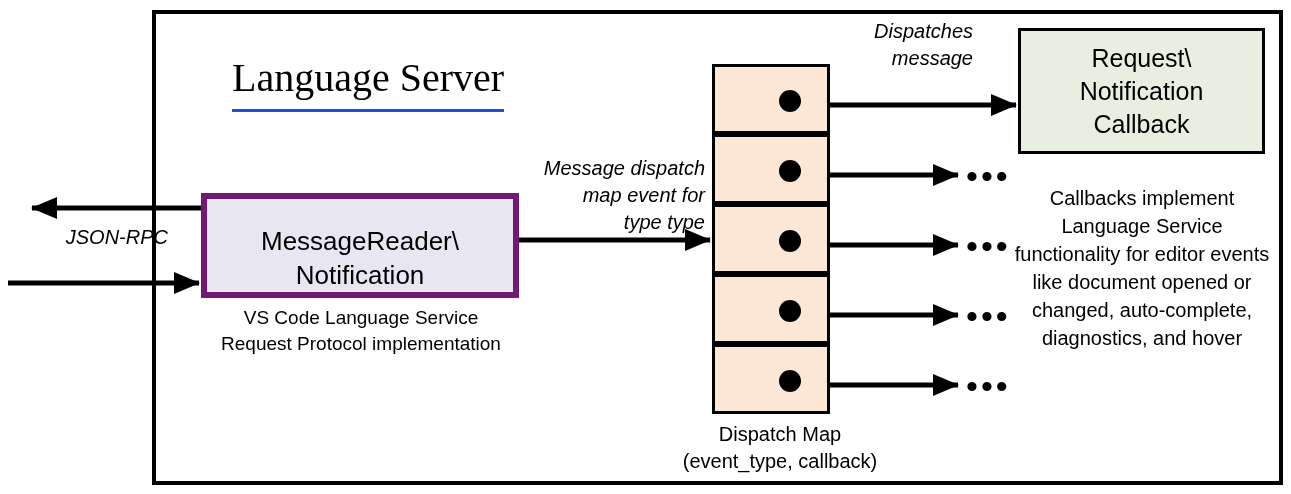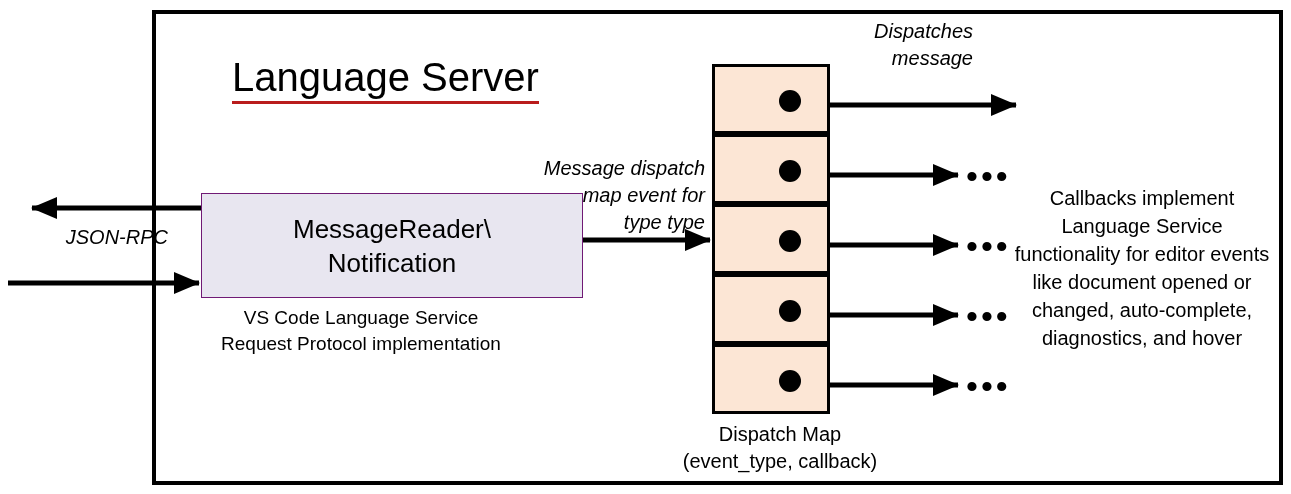--- a/index.html
+++ b/index.html
@@ -35,35 +35,36 @@
   #server-title {
     left: 232px;
     top: 52px;
     width: 360px;
     font-size: 40px;
     line-height: 50px;
     text-align: left;
     white-space: nowrap;
   }
   #server-title span.ul {
-    border-bottom: 3px solid #b91c1c;
-    padding-bottom: 2px;
+    border-bottom: 3px solid #1d4ed8;
+    padding-bottom: 9px;
+    font-family: Liberation Serif, serif;
   }
 
   
   #message-box {
     left: 201px;
     top: 193px;
-    width: 382px;
+    width: 318px;
     height: 105px;
     background: #E8E6F0;
-    border: 1px solid #701a75;
+    border: 6px solid #701a75;
     box-sizing: border-box;
     display: flex;
-    align-items: center;
+    align-items: flex-end;
     justify-content: center;
   }
   #message-box .txt {
     font-size: 26px;
     line-height: 34px;
     text-align: center;
   }
   #message-caption {
     left: 191px;
     top: 305px;
@@ -272,15 +273,22 @@
   <div class="abs ellipsis" style="left:966px; top:166px;">•••</div>
   <div class="abs ellipsis" style="left:966px; top:236px;">•••</div>
   <div class="abs ellipsis" style="left:966px; top:306px;">•••</div>
   <div class="abs ellipsis" style="left:966px; top:376px;">•••</div>
 
   <div class="abs arrow-label" id="label-dispatches">
     <div>Dispatches</div>
     <div>message</div>
   </div>
 
+  <div class="abs" id="callback-box">
+    <div class="txt">
+      <div>Request\</div>
+      <div>Notification</div>
+      <div>Callback</div>
+    </div>
+  </div>
   <div class="abs" id="callback-caption">Callbacks implement Language Service functionality for editor events like document opened or changed, auto-complete, diagnostics, and hover</div>
 
 </div>
 
 </body></html>

